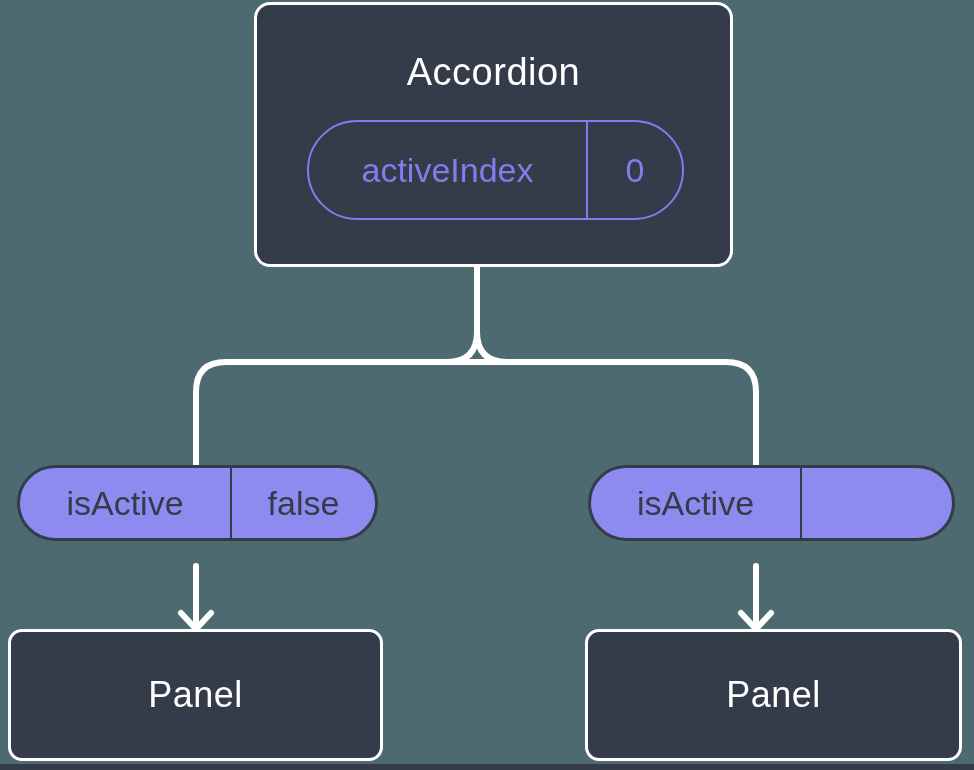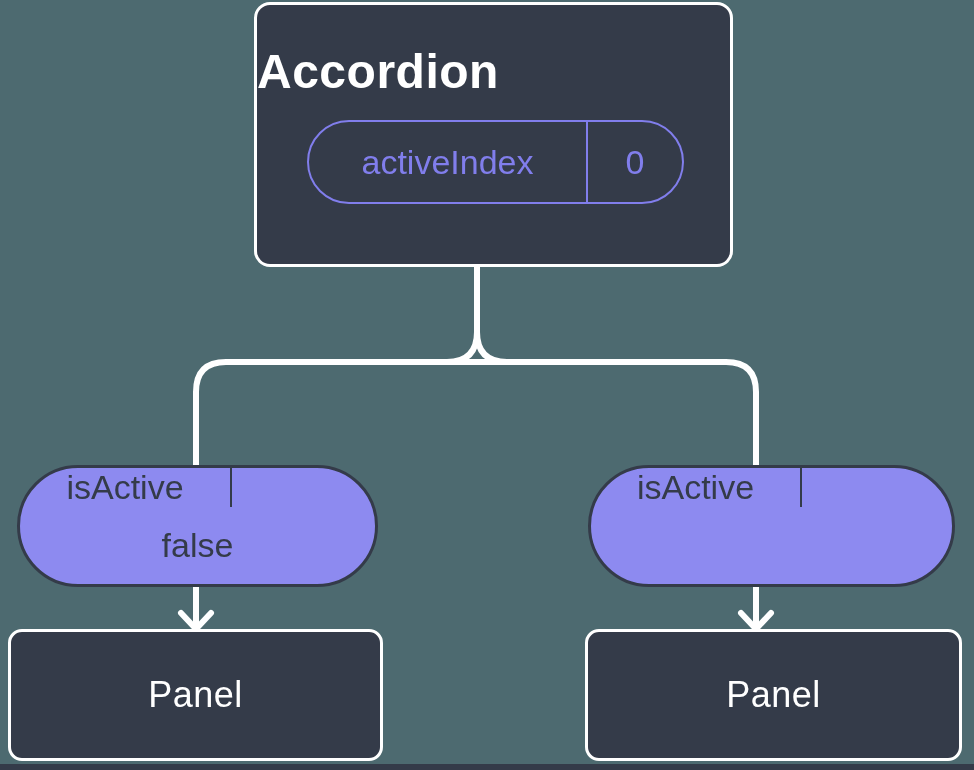--- a/index.html
+++ b/index.html
@@ -43,51 +43,50 @@
     z-index: 2;
   }
   .root-node {
     left: 254px; top: 2px;
     width: 479px; height: 265px;
     border-radius: 16px;
   }
   .node-title {
     position: absolute;
     left: 0; right: 0; top: 48px;
-    text-align: left;
+    text-align: center;
     color: var(--node-text);
-    font-size: 48px;
-    font-weight: 700;
+    font-size: 38px;
+    font-weight: 400;
     line-height: 38px;
     letter-spacing: 0.5px;
   }
   .pill {
     position: absolute;
     display: flex;
     align-items: stretch;
     border-radius: 999px;
     overflow: hidden;
     z-index: 2;
     font-size: 34px;
   }
   .outline-pill {
     left: 50px; top: 115px;
-    width: 377px; height: 84px;
+    width: 377px; height: 100px;
     border: 2px solid var(--accent);
     color: var(--accent);
     background: transparent;
   }
   .outline-pill .pill-seg-name { width: 279px; border-right: 2px solid var(--accent); }
   .fill-pill {
     background: var(--pill-fill);
     border: 3px solid var(--pill-text);
     color: var(--pill-text);
     top: 465px;
-    height: 122px;
-    flex-direction: column;
+    height: 76px;
   }
   .pill-left  { left: 17px;  width: 361px; }
   .pill-right { left: 588px; width: 367px; }
   .pill-left  .pill-seg-name { width: 212px; border-right: 2px solid var(--pill-text); }
   .pill-right .pill-seg-name { width: 211px; border-right: 2px solid var(--pill-text); }
   .pill-seg {
     display: flex;
     align-items: center;
     justify-content: center;
   }

